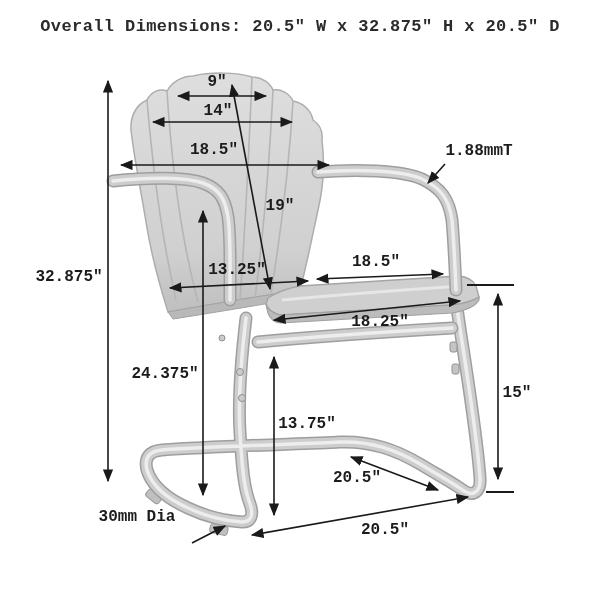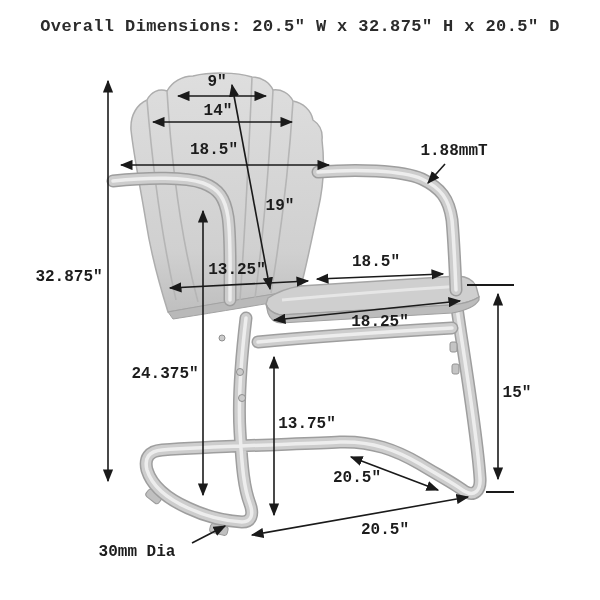--- a/index.html
+++ b/index.html
@@ -142,15 +142,15 @@
   <div class="dim-label" style="left:280px;top:206px">19"</div>
   <div class="dim-label" style="left:237px;top:270px">13.25"</div>
   <div class="dim-label" style="left:376px;top:262px">18.5"</div>
   <div class="dim-label" style="left:380px;top:322px">18.25"</div>
   <div class="dim-label" style="left:69px;top:277px">32.875"</div>
   <div class="dim-label" style="left:165px;top:374px">24.375"</div>
   <div class="dim-label" style="left:307px;top:424px">13.75"</div>
   <div class="dim-label" style="left:517px;top:393px">15"</div>
   <div class="dim-label" style="left:357px;top:478px">20.5"</div>
   <div class="dim-label" style="left:385px;top:530px">20.5"</div>
-  <div class="dim-label" style="left:454px;top:151px">1.88mmT</div>
-  <div class="dim-label" style="left:137px;top:552px">30mm Dia</div>
+  <div class="dim-label" style="left:479px;top:151px">1.88mmT</div>
+  <div class="dim-label" style="left:137px;top:517px">30mm Dia</div>
 </div>
 
 </body></html>

